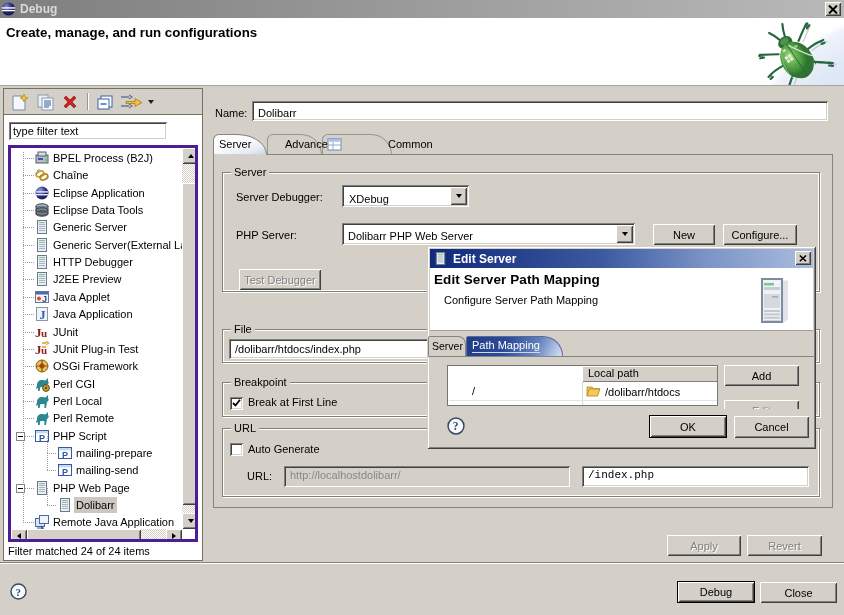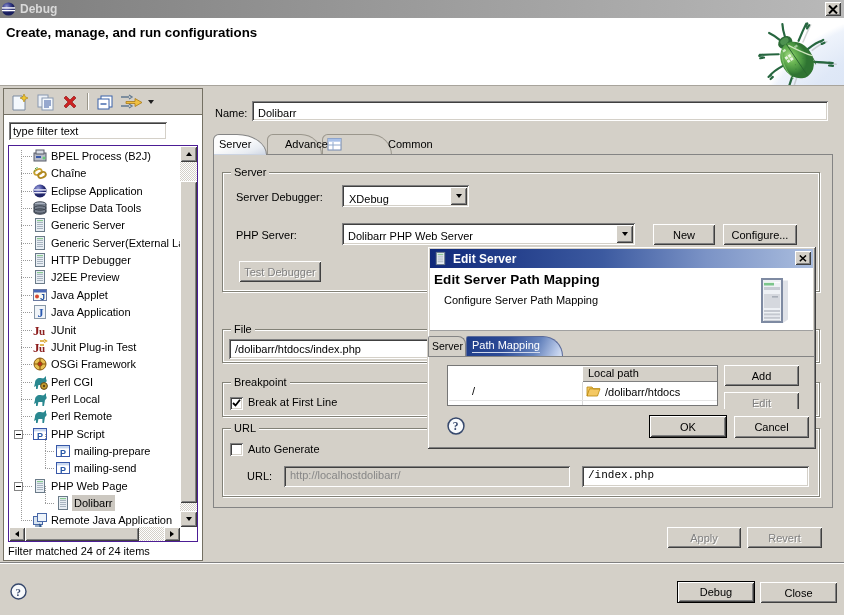--- a/index.html
+++ b/index.html
@@ -7,21 +7,21 @@
 body {
   position:relative; background:#d4d0c8;
   font-family:"Liberation Sans",sans-serif; font-size:11px; color:#000;
   overflow:hidden;
 }
 .abs { position:absolute; }
 .sunken { box-shadow: inset 1px 1px 0 #808080, inset -1px -1px 0 #fff, inset 2px 2px 0 #404040, inset -2px -2px 0 #d4d0c8; }
 .raised { box-shadow: inset 1px 1px 0 #fff, inset -1px -1px 0 #404040, inset 2px 2px 0 #d4d0c8, inset -2px -2px 0 #808080; }
 .btn { background:#d4d0c8; display:flex; align-items:center; justify-content:center; font-size:11px; }
 .btn.default { border:1px solid #000; }
-.disabled { color:#808080; text-shadow:1px 1px 0 #fff; }
+.disabled { color:#808080; text-shadow:1px 1px 0 #fff;margin-top:8px; }
 .group { border:1px solid #828177; box-shadow: inset 1px 1px 0 #fff, inset -1px -1px 0 #fff, 1px 1px 0 #fff; }
 .grouplabel { position:absolute; top:-7px; left:8px; background:#d4d0c8; padding:0 3px; }
 .field { background:#fff; }
 .tri-down { width:0; height:0; border:3px solid transparent; border-top:4px solid #000; border-bottom:none; }
 .tri-up { width:0; height:0; border:3px solid transparent; border-bottom:4px solid #000; border-top:none; }
 .tri-left { width:0; height:0; border:3px solid transparent; border-right:4px solid #000; border-left:none; }
 .tri-right { width:0; height:0; border:3px solid transparent; border-left:4px solid #000; border-right:none; }
 .cb { position:absolute; width:13px; height:13px; background:#fff; box-shadow: inset 1px 1px 0 #808080, inset -1px -1px 0 #fff, inset 2px 2px 0 #404040, inset -2px -2px 0 #d4d0c8; }
 </style>
 </head>
@@ -145,21 +145,21 @@
           <path d="M1 13 h8 M9 11 l3 2 -3 2"></path>
         </g>
       <path d="M6 8.5 h9 v-3 l7 4 -7 4 v-3 h-9 z" fill="#f0c040" stroke="#a87818" stroke-width="0.8"></path>
     </svg>
     <div class="abs tri-down" style="left:144px;top:11px;border-top-color:#202020;"></div>
   </div>
 
   <div class="abs sunken field" style="left:5px;top:33px;width:158px;height:18px;"></div>
   <div class="abs" style="left:9px;top:36px;border-radius:6px;">type filter text</div>
 
-  <div class="abs" style="left:4px;top:56px;width:190px;height:397px;background:#fff;border:1px solid #4c1d95;overflow:hidden;">
+  <div class="abs" style="left:4px;top:56px;width:190px;height:397px;background:#fff;border:3px solid #4c1d95;overflow:hidden;">
 <svg width="0" height="0" style="position:absolute">
         <defs>
 
 <g id="i-server">
             <rect x="3.5" y="1.5" width="9" height="13" fill="#e8eef4" stroke="#6a7a88"></rect>
             <rect x="5" y="3" width="6" height="1.2" fill="#88c890"></rect>
             <rect x="5" y="5" width="6" height="1" fill="#a8b4c0"></rect>
             <rect x="5" y="7" width="6" height="1" fill="#a8b4c0"></rect>
             <rect x="5" y="9" width="6" height="1" fill="#a8b4c0"></rect>
             <rect x="5" y="11" width="6" height="1" fill="#a8b4c0"></rect>

